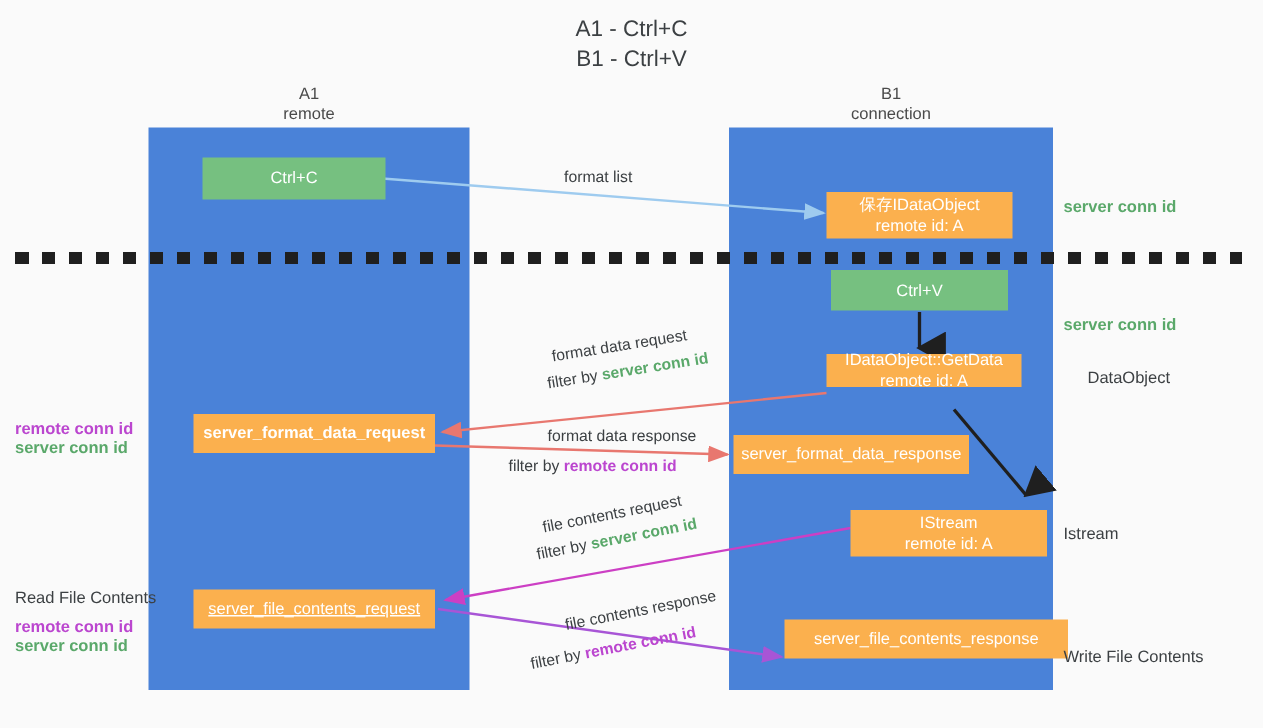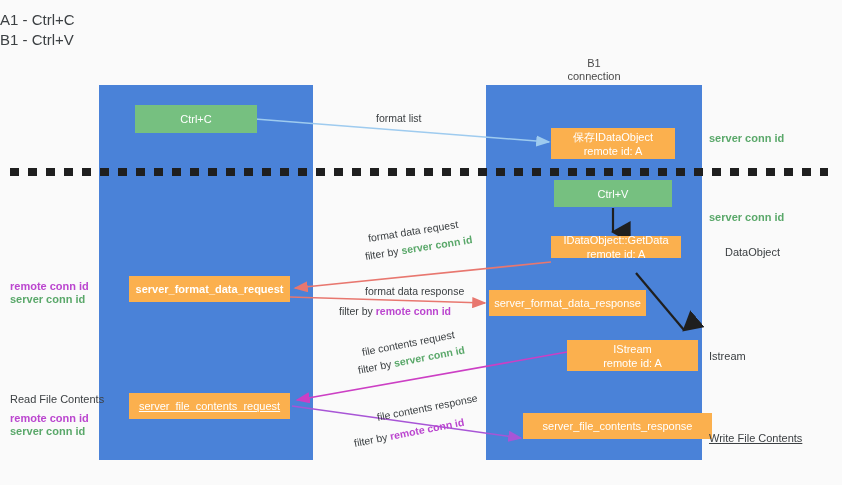--- a/index.html
+++ b/index.html
@@ -21,21 +21,21 @@
     width: 842px;
     height: 485px;
   }
 
   
   .title {
     position: absolute;
     left: 0;
     top: 10px;
     width: 842px;
-    text-align: left;
+    text-align: center;
     font-size: 15px;
     line-height: 20px;
     color: #3c4043;
     white-space: pre;
   }
   .title-l2 { top: 30px; }
 
   
   .col-head {
     position: absolute;
@@ -123,20 +123,24 @@
 <body>
 
 <div class="canvas">
 
   <div class="title">A1 - Ctrl+C</div>
   <div class="title title-l2">B1 - Ctrl+V</div>
 
   <div class="lane lane-a"></div>
   <div class="lane lane-b"></div>
 
+  <div class="col-head" style="left:146px; top:57px; width:120px;">
+    <span class="l1">A1</span>
+    <span class="l2">remote</span>
+  </div>
   <div class="col-head" style="left:534px; top:57px; width:120px;">
     <span class="l1">B1</span>
     <span class="l2">connection</span>
   </div>
 
   <svg class="arrows" viewBox="0 0 842 485" xmlns="http://www.w3.org/2000/svg">
     <defs>
       <marker id="ah-blue" markerWidth="9" markerHeight="7" refX="8" refY="3.5" orient="auto">
         <polygon points="0 0, 9 3.5, 0 7" fill="#9ecbef"></polygon>
       </marker>
@@ -207,21 +211,21 @@
   <div class="node orange" style="left:523px; top:413px; width:189px; height:26px;">
     <span class="ln">server_file_contents_response</span>
   </div>
 
   <div class="divider"></div>
 
   <div class="side-label green-txt" style="left:709px; top:131px;">server conn id</div>
   <div class="side-label green-txt" style="left:709px; top:210px;">server conn id</div>
   <div class="side-label plain-txt" style="left:725px; top:245px;">DataObject</div>
   <div class="side-label plain-txt" style="left:709px; top:349px;">Istream</div>
-  <div class="side-label plain-txt" style="left:709px; top:431px;text-decoration:underline;">Write File Contents</div>
+  <div class="side-label plain-txt" style="left:709px; top:431px;">Write File Contents</div>
 
   <div class="side-label purple-txt" style="left:10px; top:279px;">remote conn id</div>
   <div class="side-label green-txt" style="left:10px; top:292px;">server conn id</div>
 
   <div class="side-label plain-txt" style="left:10px; top:392px;">Read File Contents</div>
   <div class="side-label purple-txt" style="left:10px; top:411px;">remote conn id</div>
   <div class="side-label green-txt" style="left:10px; top:424px;">server conn id</div>
 
   <div class="edge-label" style="left:376px; top:111px;">format list</div>
 

